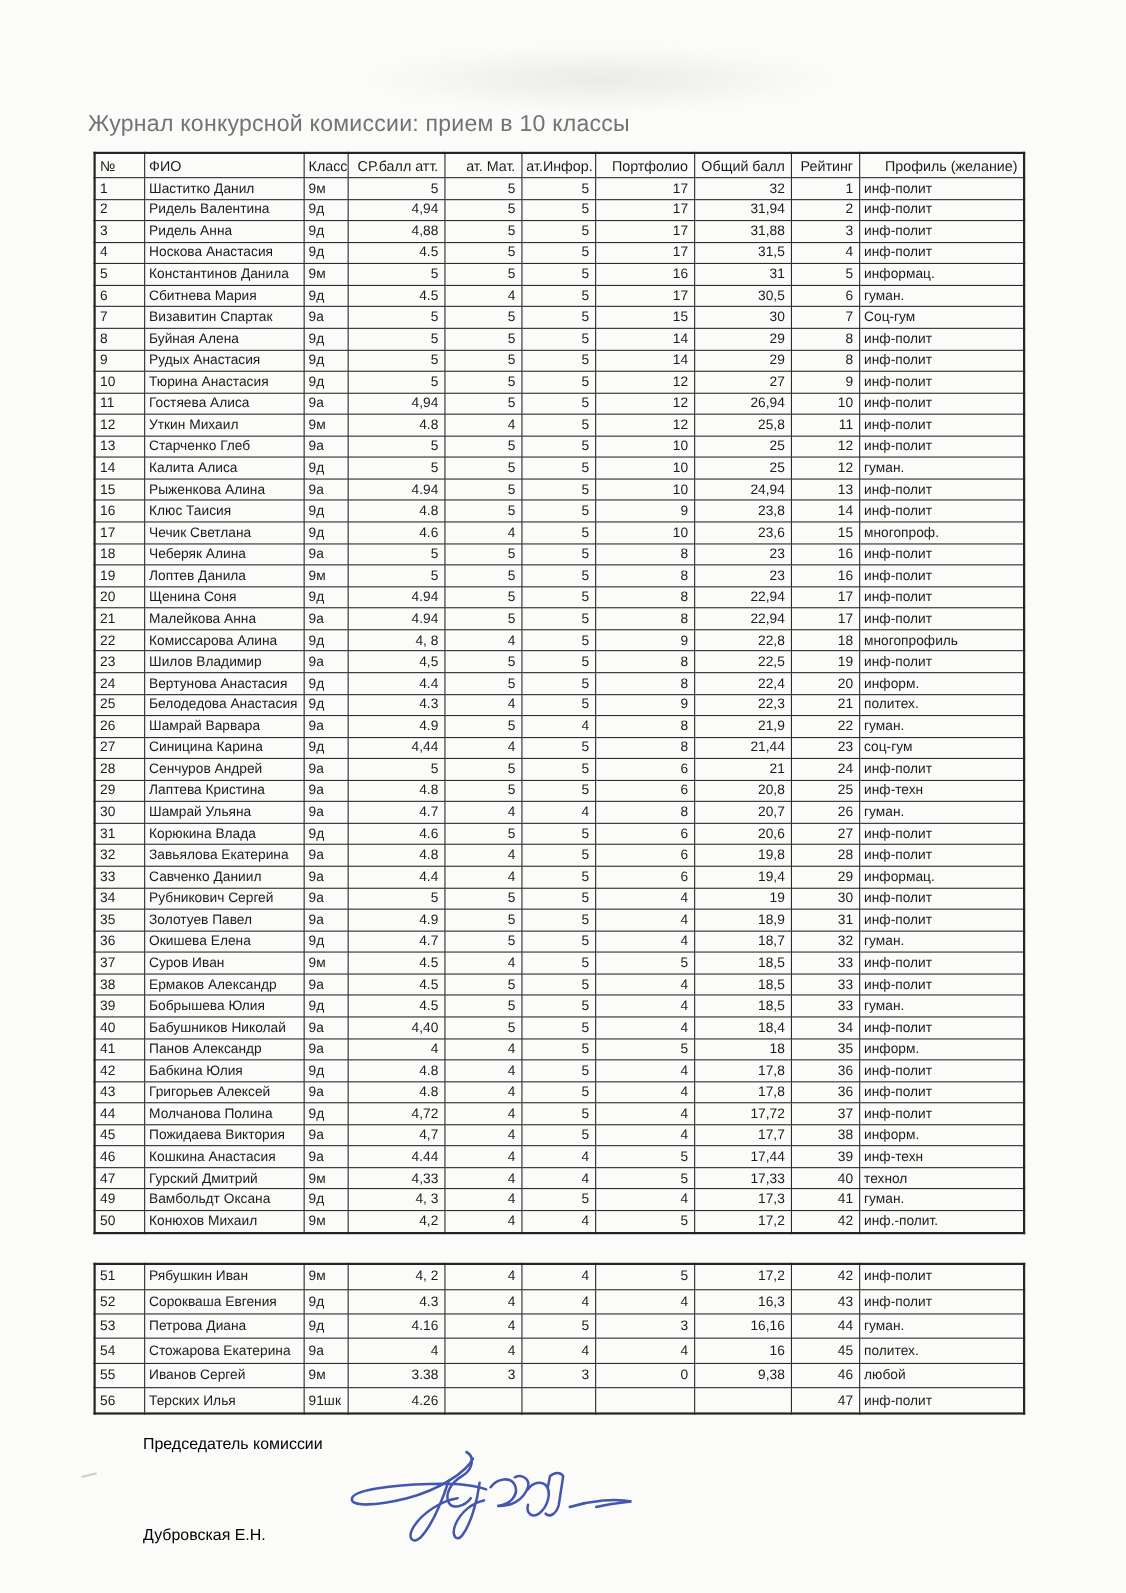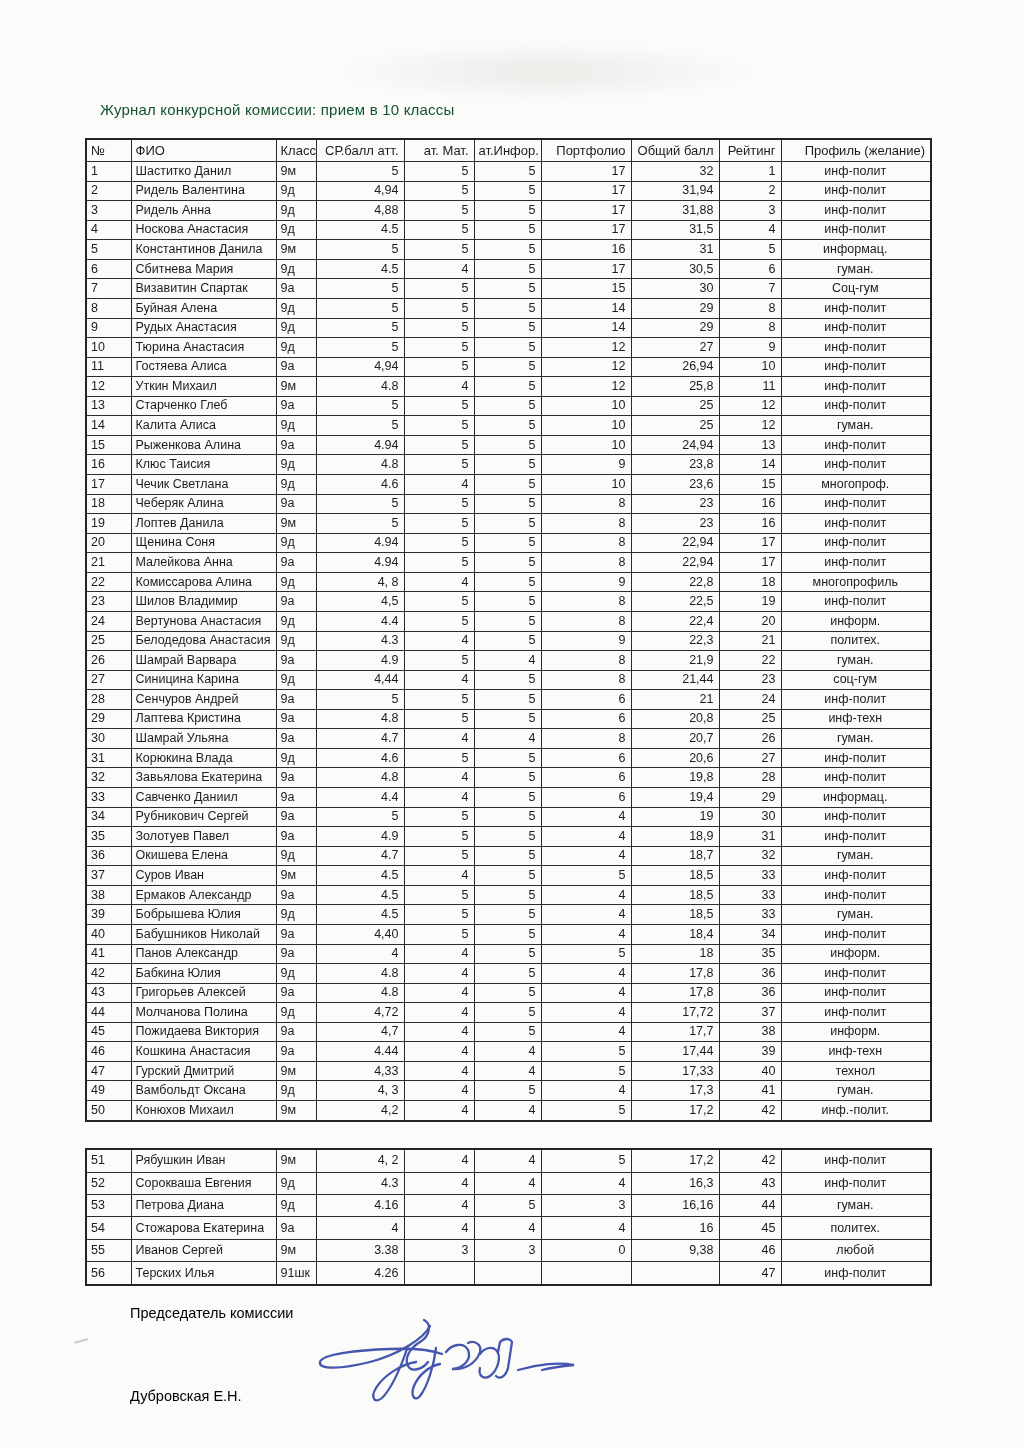--- a/index.html
+++ b/index.html
@@ -12,43 +12,43 @@
   .scan-smudge{
     position:absolute;left:330px;top:42px;width:430px;height:60px;
     background:radial-gradient(ellipse at center,#e7e6e3 0%,rgba(231,230,227,0) 70%);
     filter:blur(4px);opacity:.8;
   }
   .scan-dash{
     position:absolute;left:74px;top:1340px;width:14px;height:2px;
     background:#b9b9b6;transform:rotate(-14deg);opacity:.7;
   }
   .doc-title{
-    position:absolute;left:100px;top:101px;
-    font-size:15px;letter-spacing:.2px;color:#14532d;
+    position:absolute;left:80px;top:101px;
+    font-size:21px;letter-spacing:.2px;color:#737373;
   }
   .journal-table{
     position:absolute;left:85px;width:845px;
     border-collapse:collapse;table-layout:fixed;
     font-size:12.5px;color:#1c1c1c;
   }
   #table1{top:138px;height:984px;}
   #table2{top:1148px;height:138px;}
   .journal-table th,.journal-table td{
     border:1px solid #2c2c2c;
     padding:0 5px 0 4px;
     line-height:1.05;
     white-space:nowrap;overflow:hidden;
     font-weight:normal;text-align:left;
   }
   .journal-table{border:2px solid #242424;}
   .journal-table th{height:21px;font-size:13px;}
   .journal-table .c0{text-align:left;}
   .journal-table .c3,.journal-table .c4,.journal-table .c5,
   .journal-table .c6,.journal-table .c7,.journal-table .c8{text-align:right;}
-  .journal-table .c9{text-align:center;}
+  .journal-table .c9{}
   .journal-table th.c9{text-align:right;}
   .footer-label{position:absolute;left:130px;font-size:14.5px;color:#000000;}
   #chair-label{top:1305px;}
   #chair-name{top:1341px;margin-top:47px;}
   .signature-wrap{position:absolute;left:312px;top:1312px;width:270px;height:100px;}
 </style>
 </head>
 <body>
 
 <div class="scan-smudge"></div>

